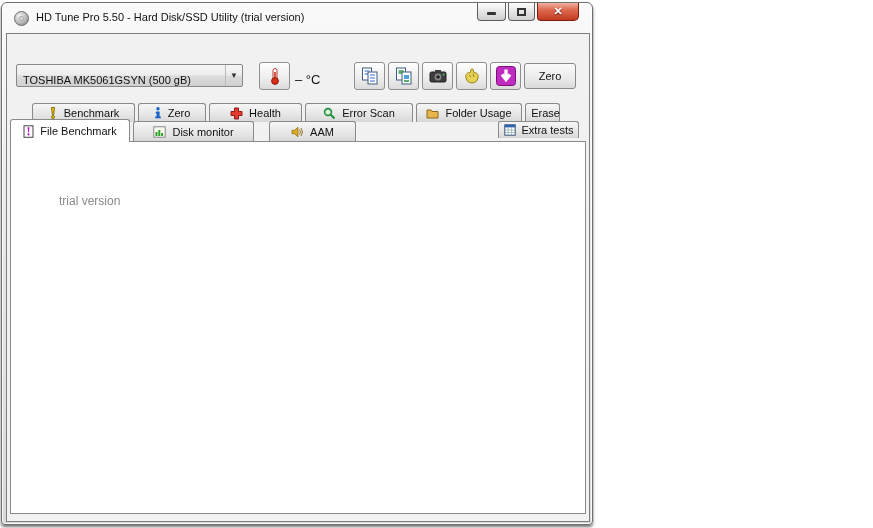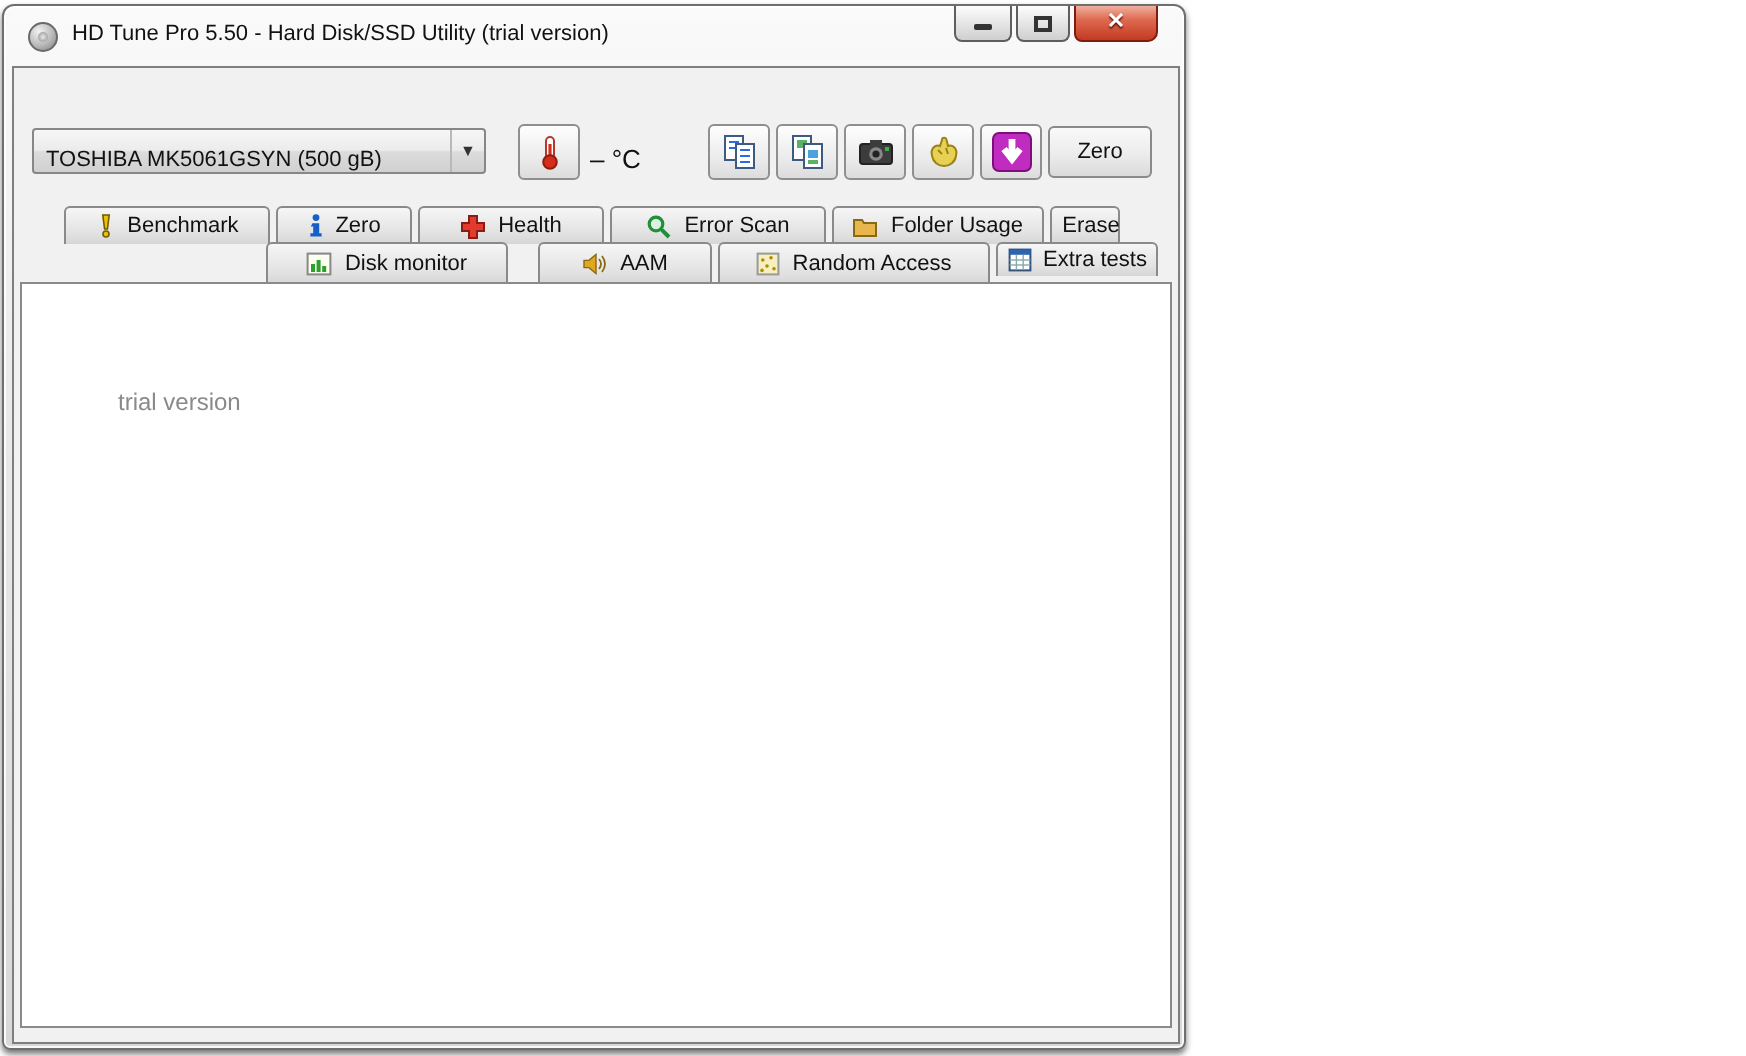--- a/index.html
+++ b/index.html
@@ -200,46 +200,43 @@
       <div class="tab" style="left:518px;top:69px;width:35px;height:19px">
         <svg width="11" height="12" viewBox="0 0 11 12">
           <rect x="2" y="3" width="7" height="8" rx="1" fill="#777" stroke="#333"></rect>
           <rect x="1" y="1.5" width="9" height="1.6" fill="#999" stroke="#333" stroke-width="0.6"></rect>
           <line x1="4" y1="5" x2="4" y2="9.5" stroke="#333" stroke-width="0.7"></line>
             <line x1="7" y1="5" x2="7" y2="9.5" stroke="#333" stroke-width="0.7"></line>
         </svg>
         <span>Erase</span>
       </div>
 
+      <div class="tab active" style="left:3px;top:85px;width:120px;height:23px">
+        <svg width="11" height="13" viewBox="0 0 11 13">
+          <rect x="1" y="0.8" width="9" height="11.5" fill="#fff" stroke="#444"></rect>
+          <path d="M4.6 2.2 h1.8 l-0.5 5 h-0.8 z" fill="#cc00cc"></path>
+          <circle cx="5.5" cy="9.3" r="1.1" fill="#cc00cc"></circle>
+        </svg>
+        <span>File Benchmark</span>
+      </div>
       <div class="tab" style="left:126px;top:87px;width:121px;height:21px">
         <svg width="13" height="12" viewBox="0 0 13 12">
           <rect x="0.8" y="0.8" width="11.4" height="10.4" fill="#fdfdf0" stroke="#888"></rect>
           <rect x="2.5" y="6" width="2" height="4" fill="#2ba02b"></rect>
             <rect x="5.3" y="4" width="2" height="6" fill="#2ba02b"></rect>
             <rect x="8.1" y="7" width="2" height="3" fill="#2ba02b"></rect>
         </svg>
         <span>Disk monitor</span>
       </div>
       <div class="tab" style="left:262px;top:87px;width:87px;height:21px">
         <svg width="13" height="12" viewBox="0 0 13 12">
           <path d="M1 4.2 h2.5 L7 1.2 v9.6 L3.5 7.8 H1 z" fill="#e0a81c" stroke="#8a6914" stroke-width="0.7"></path>
           <path d="M8.5 3.5 q2 2.5 0 5 M10 2 q3 4 0 8" stroke="#8a6914" fill="none" stroke-width="0.9"></path>
         </svg>
         <span>AAM</span>
-      </div>
-      <div class="tab" style="left:352px;top:87px;width:136px;height:21px">
-        <svg width="12" height="12" viewBox="0 0 12 12">
-          <rect x="0.8" y="0.8" width="10.4" height="10.4" fill="#f6f0c0" stroke="#999"></rect>
-          <circle cx="3.4" cy="4" r="0.9" fill="#b08c00"></circle>
-            <circle cx="7.5" cy="2.9" r="0.9" fill="#b08c00"></circle>
-          <circle cx="5.5" cy="7" r="0.9" fill="#b08c00"></circle>
-            <circle cx="9" cy="8.4" r="0.9" fill="#b08c00"></circle>
-            <circle cx="3" cy="9.2" r="0.9" fill="#b08c00"></circle>
-        </svg>
-        <span>Random Access</span>
       </div>
       <div class="tab" style="left:491px;top:87px;width:81px;height:17px">
         <svg width="12" height="12" viewBox="0 0 12 12">
           <rect x="0.8" y="0.8" width="10.4" height="10.4" fill="#fff" stroke="#33527d"></rect>
           <rect x="0.8" y="0.8" width="10.4" height="2.6" fill="#2e64ad"></rect>
           <line x1="4.2" y1="3.4" x2="4.2" y2="11" stroke="#8aa" stroke-width="0.7"></line>
             <line x1="7.6" y1="3.4" x2="7.6" y2="11" stroke="#8aa" stroke-width="0.7"></line>
           <line x1="0.8" y1="6" x2="11.2" y2="6" stroke="#8aa" stroke-width="0.7"></line>
             <line x1="0.8" y1="8.5" x2="11.2" y2="8.5" stroke="#8aa" stroke-width="0.7"></line>
         </svg>

